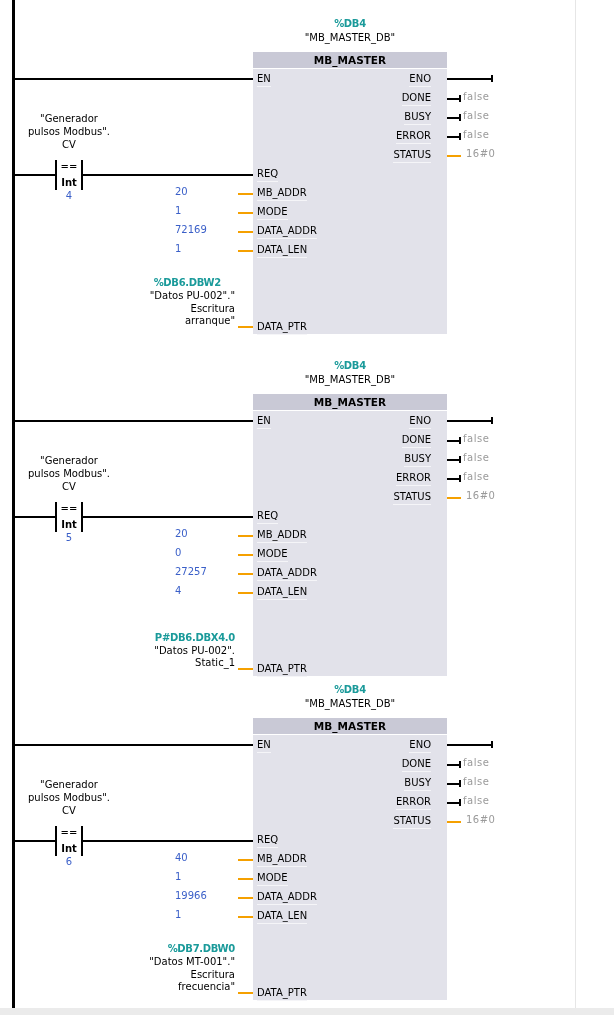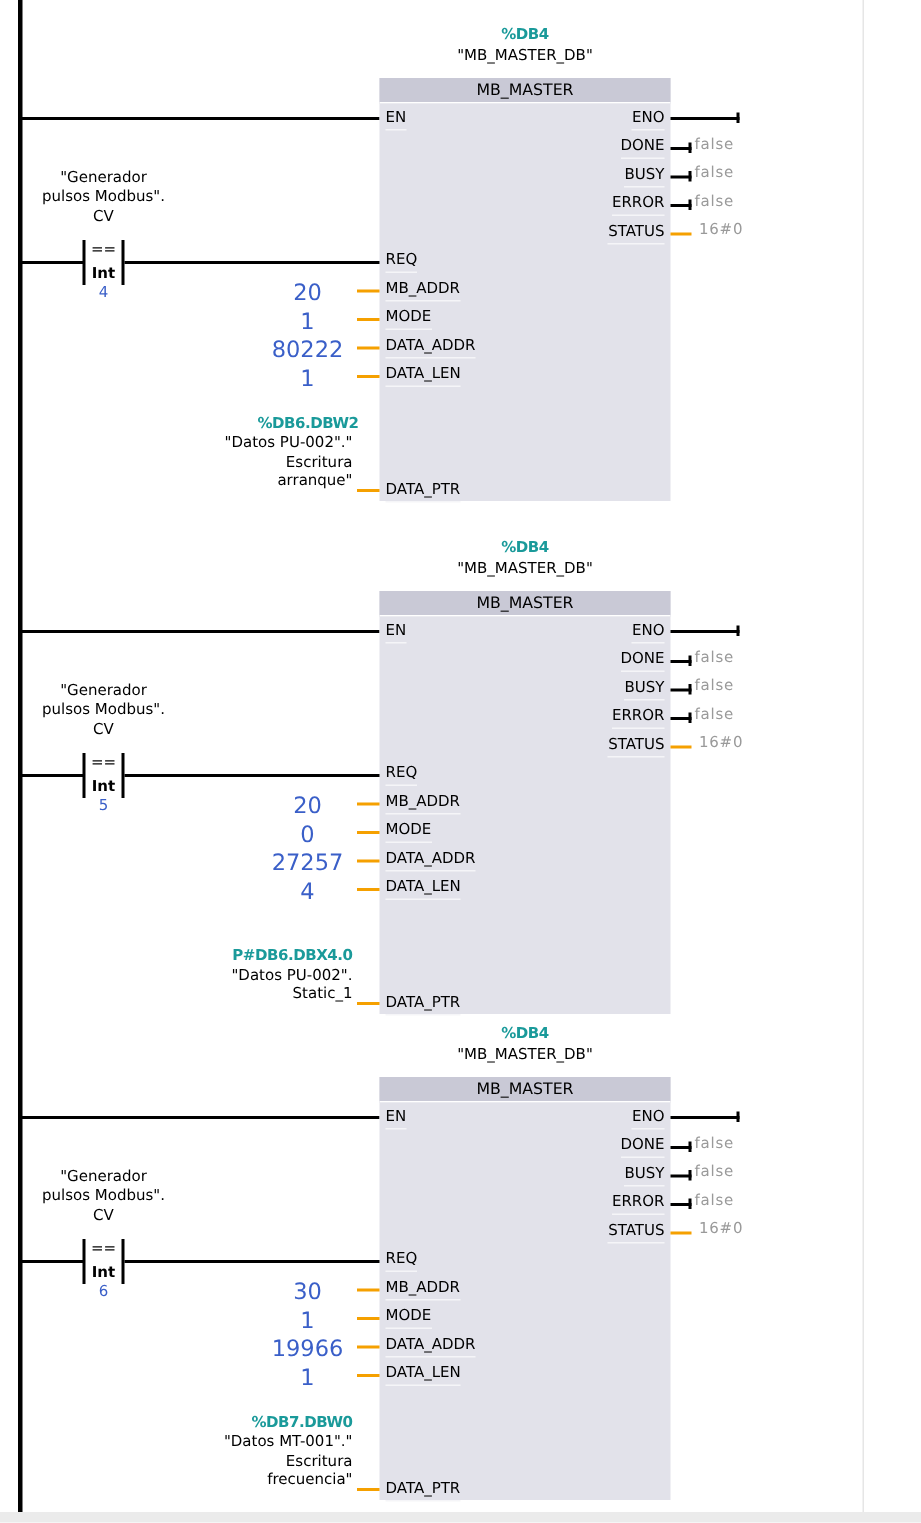--- a/index.html
+++ b/index.html
@@ -12,32 +12,32 @@
   .rail { position:absolute; left:12px; top:0; width:3px; height:1008px; background:#000; }
   .sep-line { position:absolute; left:575px; top:0; width:1px; height:1008px; background:#e6e6e6; }
   .bottom-bar { position:absolute; left:0; top:1008px; width:614px; height:7px; background:#ebebeb; }
 
   .network { position:absolute; left:0; width:614px; height:330px; }
 
   .db-name { position:absolute; left:253px; width:194px; text-align:center; font-size:10px; font-weight:bold; color:#1a9a9a; letter-spacing:-0.3px; }
   .db-sym  { position:absolute; left:253px; width:194px; text-align:center; font-size:10px; color:#000; }
 
   .box { position:absolute; left:253px; width:194px; background:#e2e2ea; }
-  .box-head { position:absolute; left:0; top:0; width:194px; height:16px; background:#c9c9d6; text-align:center; font-size:10.5px; font-weight:normal; line-height:16px; border-bottom:1px solid #fff; }
+  .box-head { position:absolute; left:0; top:0; width:194px; height:16px; background:#c9c9d6; text-align:center; font-size:10.5px; font-weight:bold; line-height:16px; border-bottom:1px solid #fff; }
 
   .pin-l, .pin-r { position:absolute; font-size:10px; line-height:12px; white-space:nowrap; }
   .pin-l { left:4px; border-bottom:1px solid #f5f5f8; padding-bottom:1px; }
-  .pin-r { right:4px; border-bottom:1px solid #f5f5f8; padding-bottom:1px; text-align:center; }
+  .pin-r { right:16px; border-bottom:1px solid #f5f5f8; padding-bottom:1px; text-align:center; }
 
   .wire-black { position:absolute; height:2px; background:#000; }
   .wire-orange { position:absolute; height:2px; background:#f5a000; }
   .stub-end { position:absolute; width:2px; height:7px; background:#000; }
 
   .val-out { position:absolute; font-size:10px; color:#9a9a9a; letter-spacing:0.5px; }
-  .val-in  { position:absolute; font-size:15px; color:#3a5fc8; text-align:center; width:60px; }
+  .val-in  { position:absolute; font-size:10px; color:#3a5fc8; text-align:left; width:60px; }
   .op-green { position:absolute; font-size:10px; font-weight:bold; color:#1a9a9a; text-align:right; letter-spacing:-0.3px; }
   .op-sym { position:absolute; font-size:10px; color:#000; text-align:right; line-height:12.5px; }
 
   .cmp-label { position:absolute; left:22px; width:94px; text-align:center; font-size:10px; line-height:13px; }
   .cmp-bar { position:absolute; width:2px; height:30px; background:#000; }
   .cmp-op { position:absolute; left:58px; width:22px; text-align:center; font-size:10px; line-height:11px; }
   .cmp-type { position:absolute; left:58px; width:22px; text-align:center; font-size:10px; font-weight:bold; line-height:11px; }
   .cmp-val { position:absolute; left:58px; width:22px; text-align:center; font-size:10px; color:#3a5fc8; }
 </style>
 </head>
@@ -100,26 +100,26 @@
     <div class="cmp-op" style="top:155px;">==</div>
     <div class="cmp-type" style="top:171px;">Int</div>
     <div class="cmp-bar" style="left:81px; top:154px;"></div>
     <div class="cmp-val" style="top:184px;">4</div>
     <div class="wire-black" style="left:83px; top:168px; width:170px;"></div>
 
     <div class="val-in" style="left:175px; top:180px;">20</div>
     <div class="wire-orange" style="left:238px; top:187px; width:15px;"></div>
     <div class="val-in" style="left:175px; top:199px;">1</div>
     <div class="wire-orange" style="left:238px; top:206px; width:15px;"></div>
-    <div class="val-in" style="left:175px; top:218px;">80222</div>
+    <div class="val-in" style="left:175px; top:218px;">72169</div>
     <div class="wire-orange" style="left:238px; top:225px; width:15px;"></div>
     <div class="val-in" style="left:175px; top:237px;">1</div>
     <div class="wire-orange" style="left:238px; top:244px; width:15px;"></div>
 
-    <div class="op-green ptr-addr" style="left: 104px; width: 135px; top: 271px;">%DB6.DBW2</div>
+    <div class="op-green ptr-addr" style="left: 86px; width: 135px; top: 271px;">%DB6.DBW2</div>
     <div class="op-sym ptr-sym" style="left: 100px; width: 135px; top: 284px;">
         <div>"Datos PU-002"."</div>
         <div>Escritura</div>
         <div>arranque"</div>
       </div>
     <div class="wire-orange" style="left:238px; top:320px; width:15px;"></div>
   </div>
 
   <div class="network" style="top: 348px;">
 
@@ -241,21 +241,21 @@
       <div>CV</div>
     </div>
     <div class="wire-black" style="left:14px; top:168px; width:42px;"></div>
     <div class="cmp-bar" style="left:55px; top:154px;"></div>
     <div class="cmp-op" style="top:155px;">==</div>
     <div class="cmp-type" style="top:171px;">Int</div>
     <div class="cmp-bar" style="left:81px; top:154px;"></div>
     <div class="cmp-val" style="top:184px;">6</div>
     <div class="wire-black" style="left:83px; top:168px; width:170px;"></div>
 
-    <div class="val-in" style="left:175px; top:180px;">30</div>
+    <div class="val-in" style="left:175px; top:180px;">40</div>
     <div class="wire-orange" style="left:238px; top:187px; width:15px;"></div>
     <div class="val-in" style="left:175px; top:199px;">1</div>
     <div class="wire-orange" style="left:238px; top:206px; width:15px;"></div>
     <div class="val-in" style="left:175px; top:218px;">19966</div>
     <div class="wire-orange" style="left:238px; top:225px; width:15px;"></div>
     <div class="val-in" style="left:175px; top:237px;">1</div>
     <div class="wire-orange" style="left:238px; top:244px; width:15px;"></div>
 
     <div class="op-green ptr-addr" style="left: 100px; width: 135px; top: 271px;">%DB7.DBW0</div>
     <div class="op-sym ptr-sym" style="left: 100px; width: 135px; top: 284px;">

